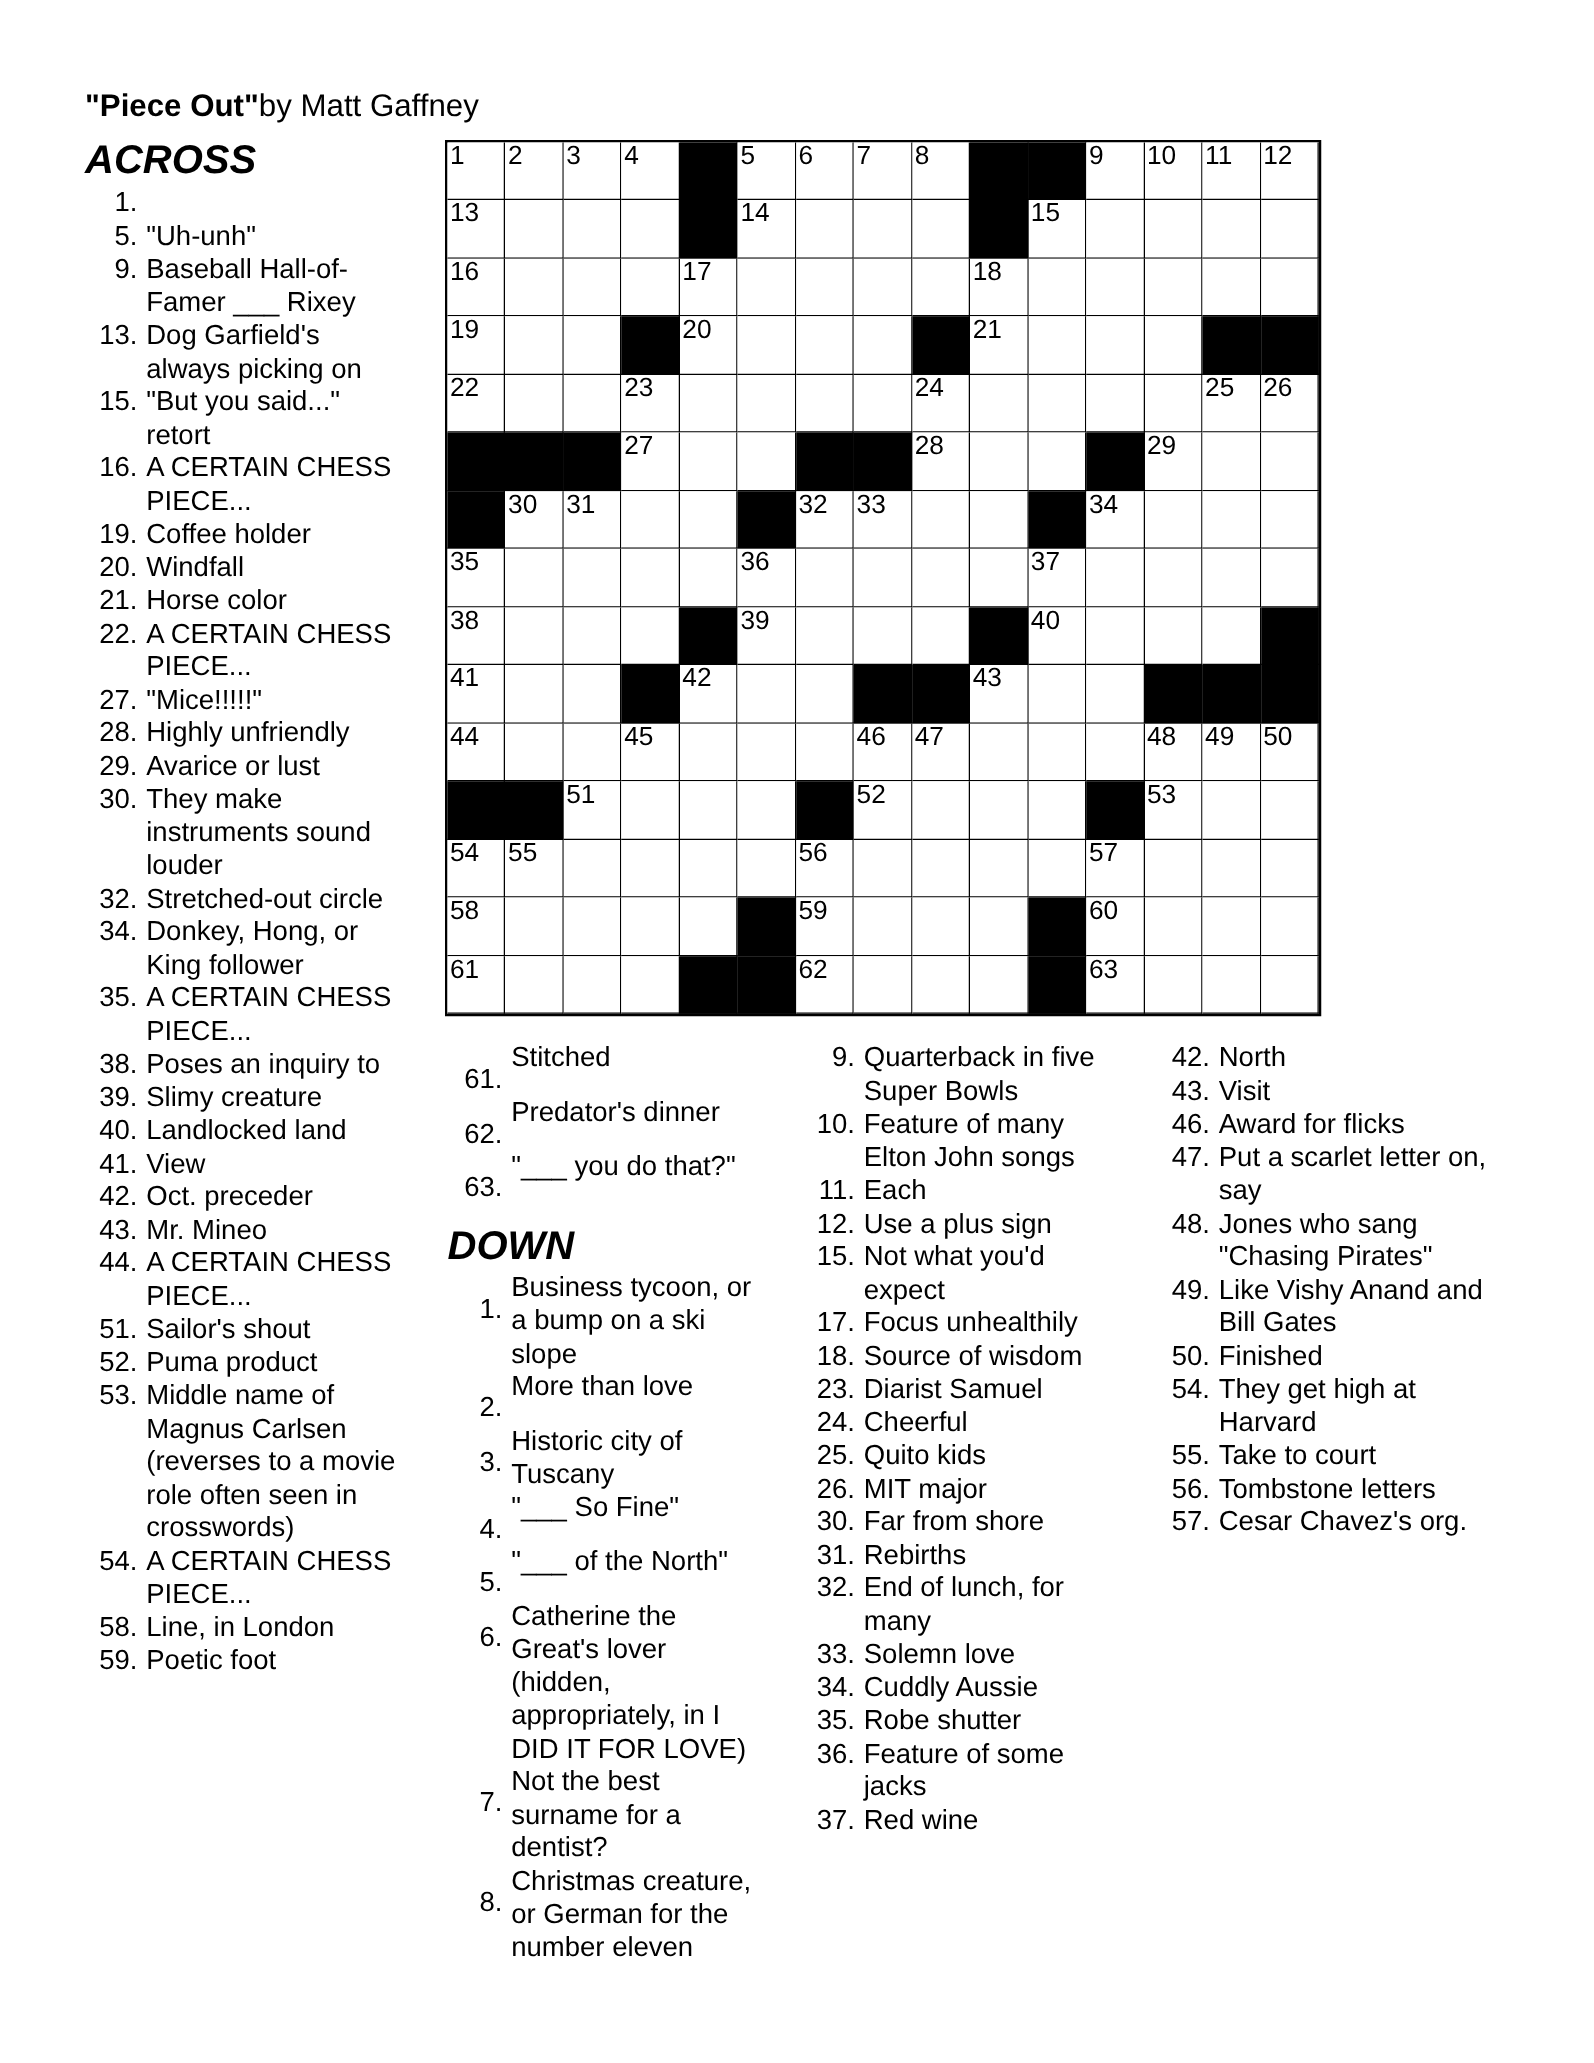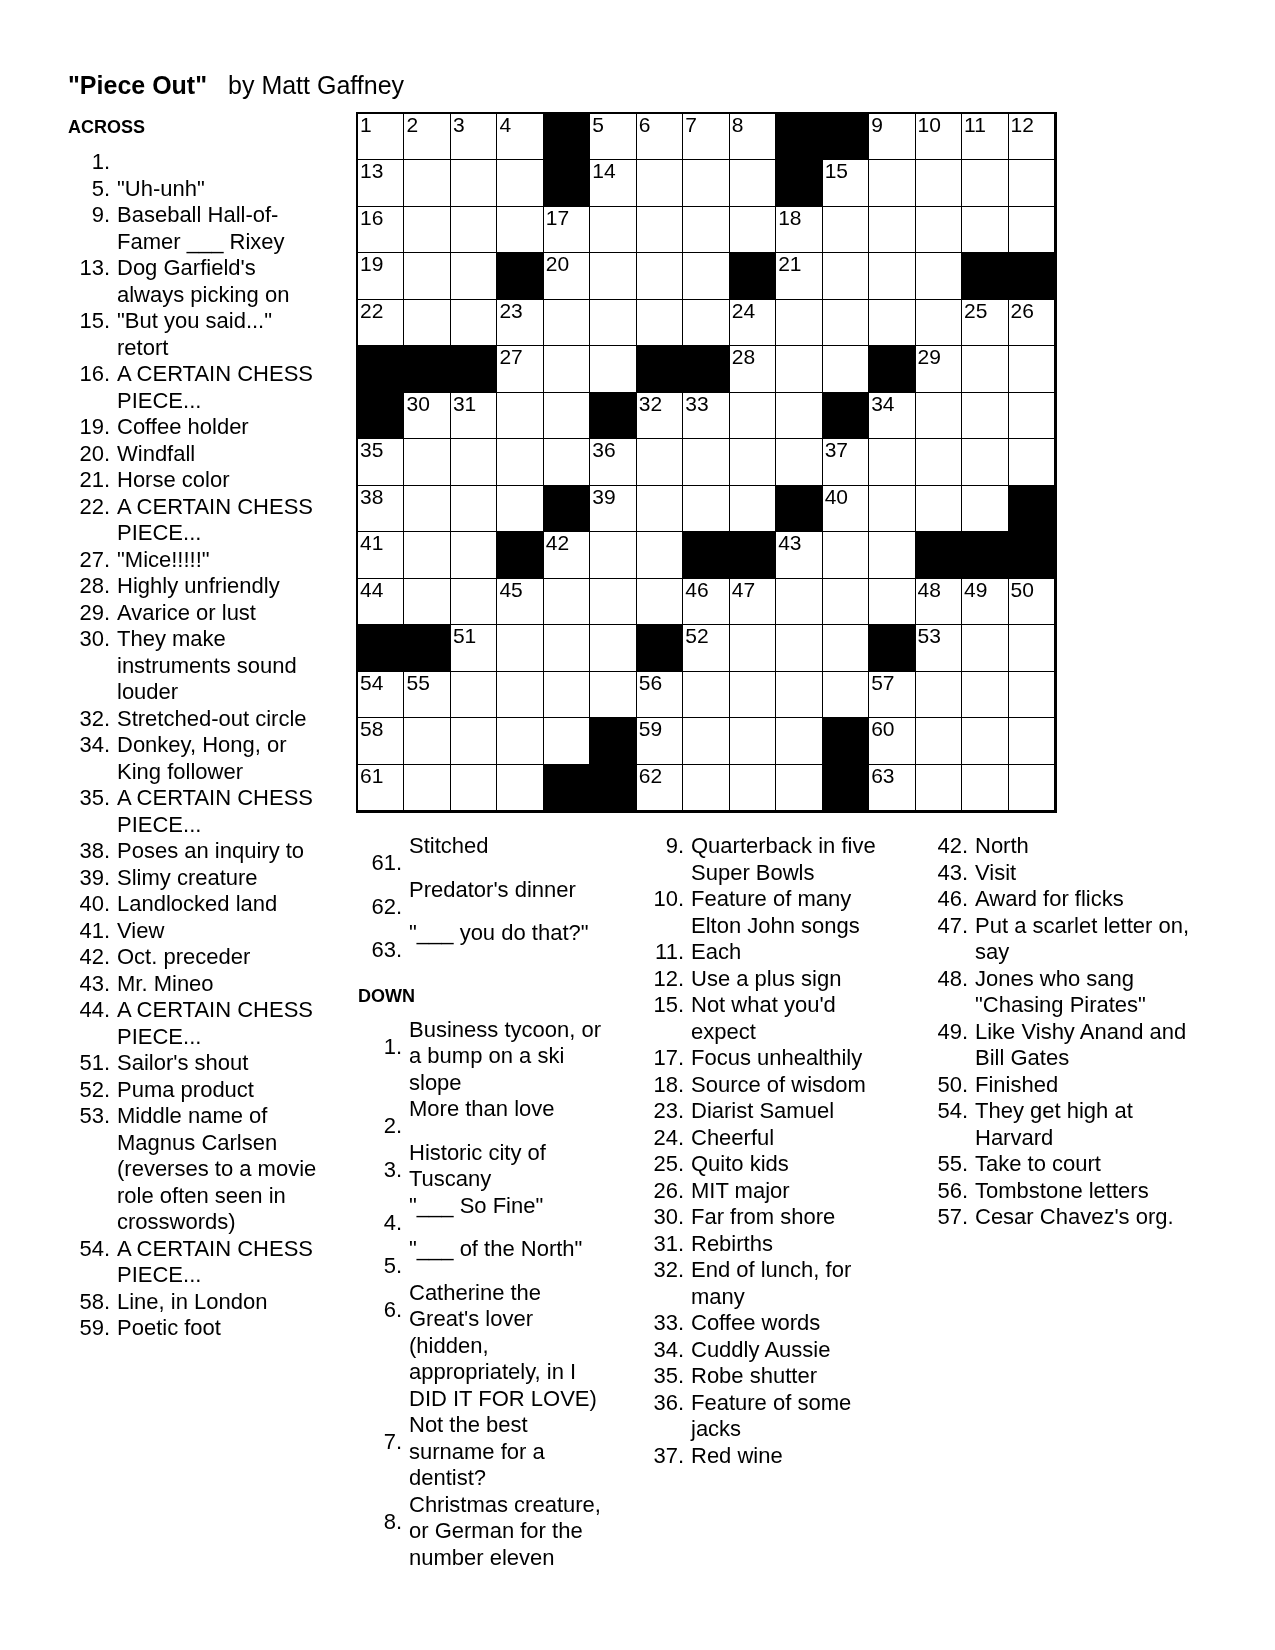--- a/index.html
+++ b/index.html
@@ -9,24 +9,24 @@
     font-family:"Liberation Sans","DejaVu Sans",sans-serif;
     color:#000;
     position:relative;
     overflow:hidden;
   }
   .title{
     position:absolute;left:68px;top:70px;
     font-size:25px;line-height:30px;white-space:nowrap;
   }
   .title-bold{font-weight:bold;}
-  .title-by{margin-left:21px;}
+  .title-by{margin-left:0;}
 
   .hdr{
-    font-size:18px;font-weight:bold;line-height:30px;
+    font-size:32px;font-weight:bold;line-height:30px;font-style:italic;
   }
   .across-col{
     position:absolute;left:68px;top:112px;width:256px;
   }
   .across-col .hdr{margin-bottom:7px;}
 
   .clue{display:flex;font-size:22px;line-height:26.5px;}
   .cnum{flex:0 0 42px;text-align:right;padding-right:7px;}
   .ctext{flex:1;}
 
@@ -655,21 +655,21 @@
       <div class="clue">
         <span class="cnum">31.</span>
         <span class="ctext">Rebirths</span>
       </div>
       <div class="clue">
         <span class="cnum">32.</span>
         <span class="ctext">End of lunch, for many</span>
       </div>
       <div class="clue">
         <span class="cnum">33.</span>
-        <span class="ctext">Coffee words</span>
+        <span class="ctext">Solemn love</span>
       </div>
       <div class="clue">
         <span class="cnum">34.</span>
         <span class="ctext">Cuddly Aussie</span>
       </div>
       <div class="clue">
         <span class="cnum">35.</span>
         <span class="ctext">Robe shutter</span>
       </div>
       <div class="clue">

